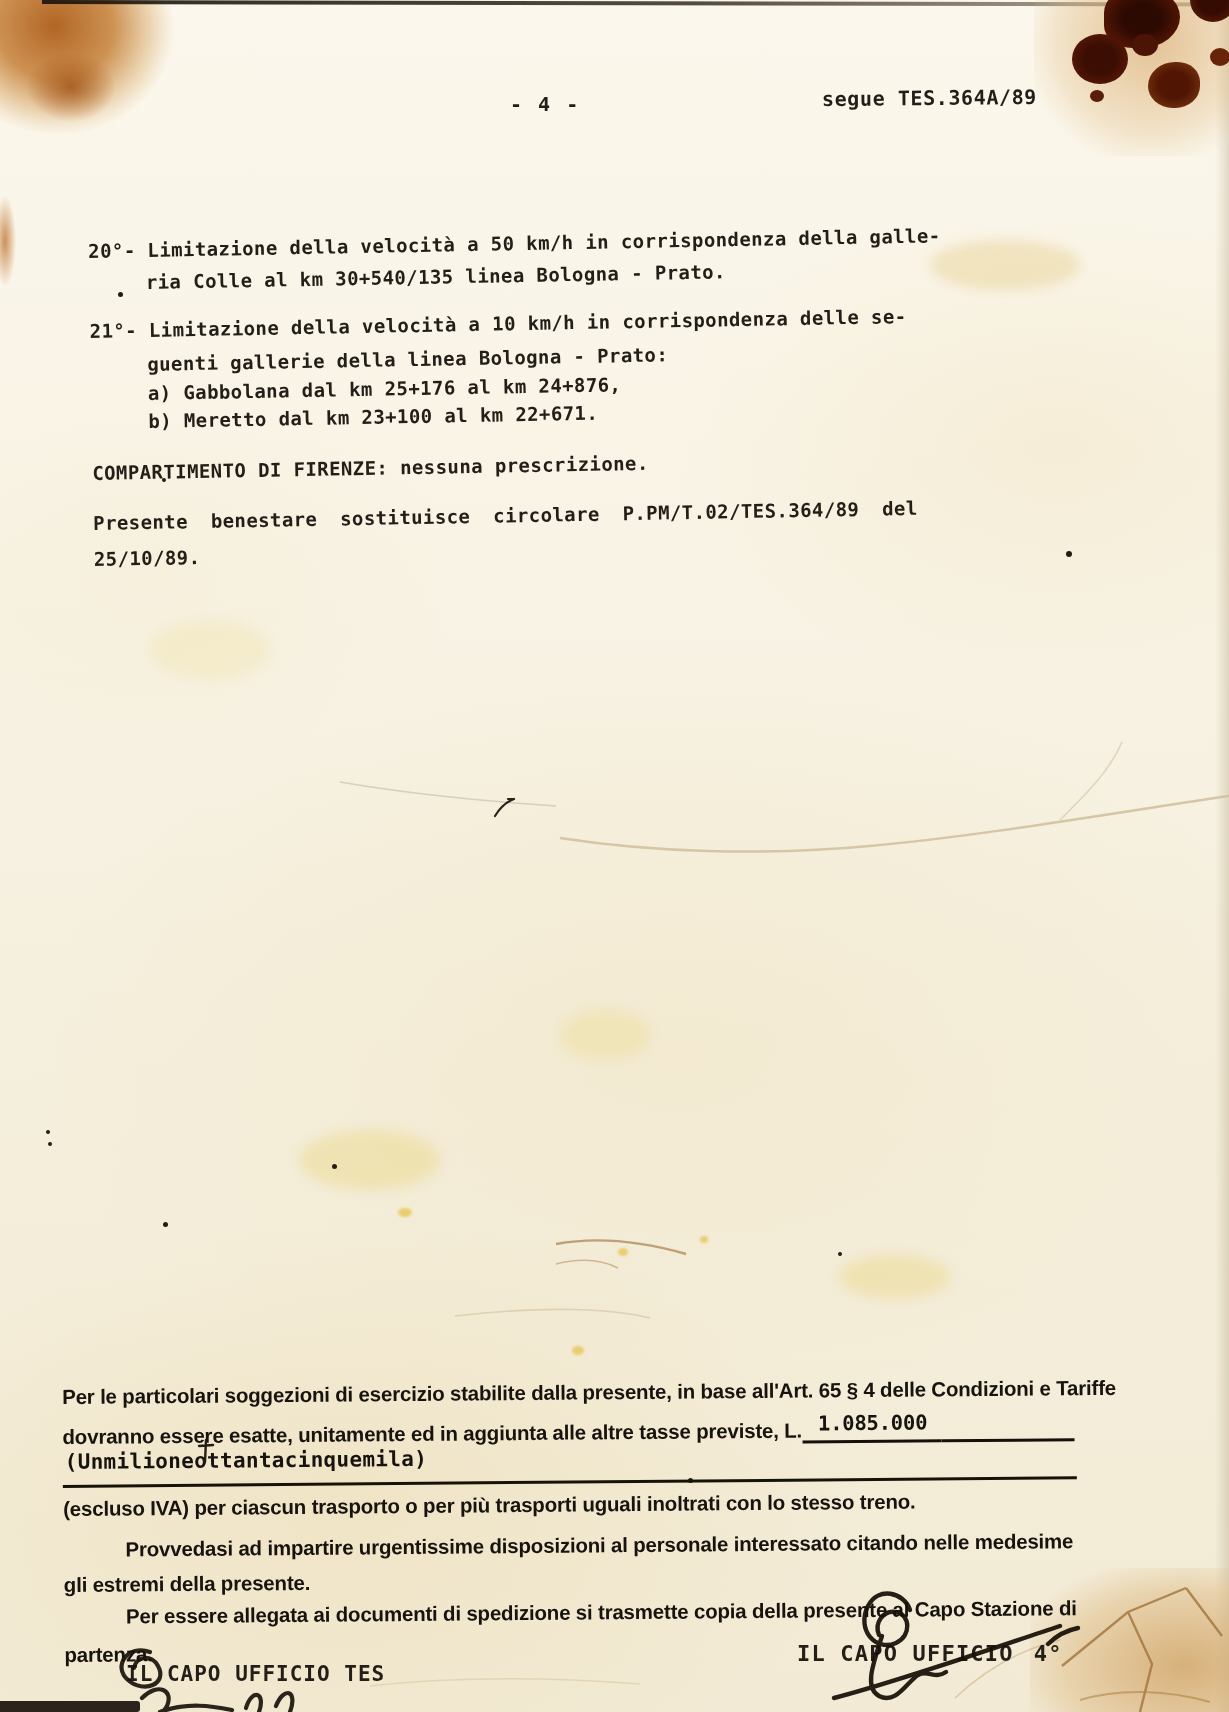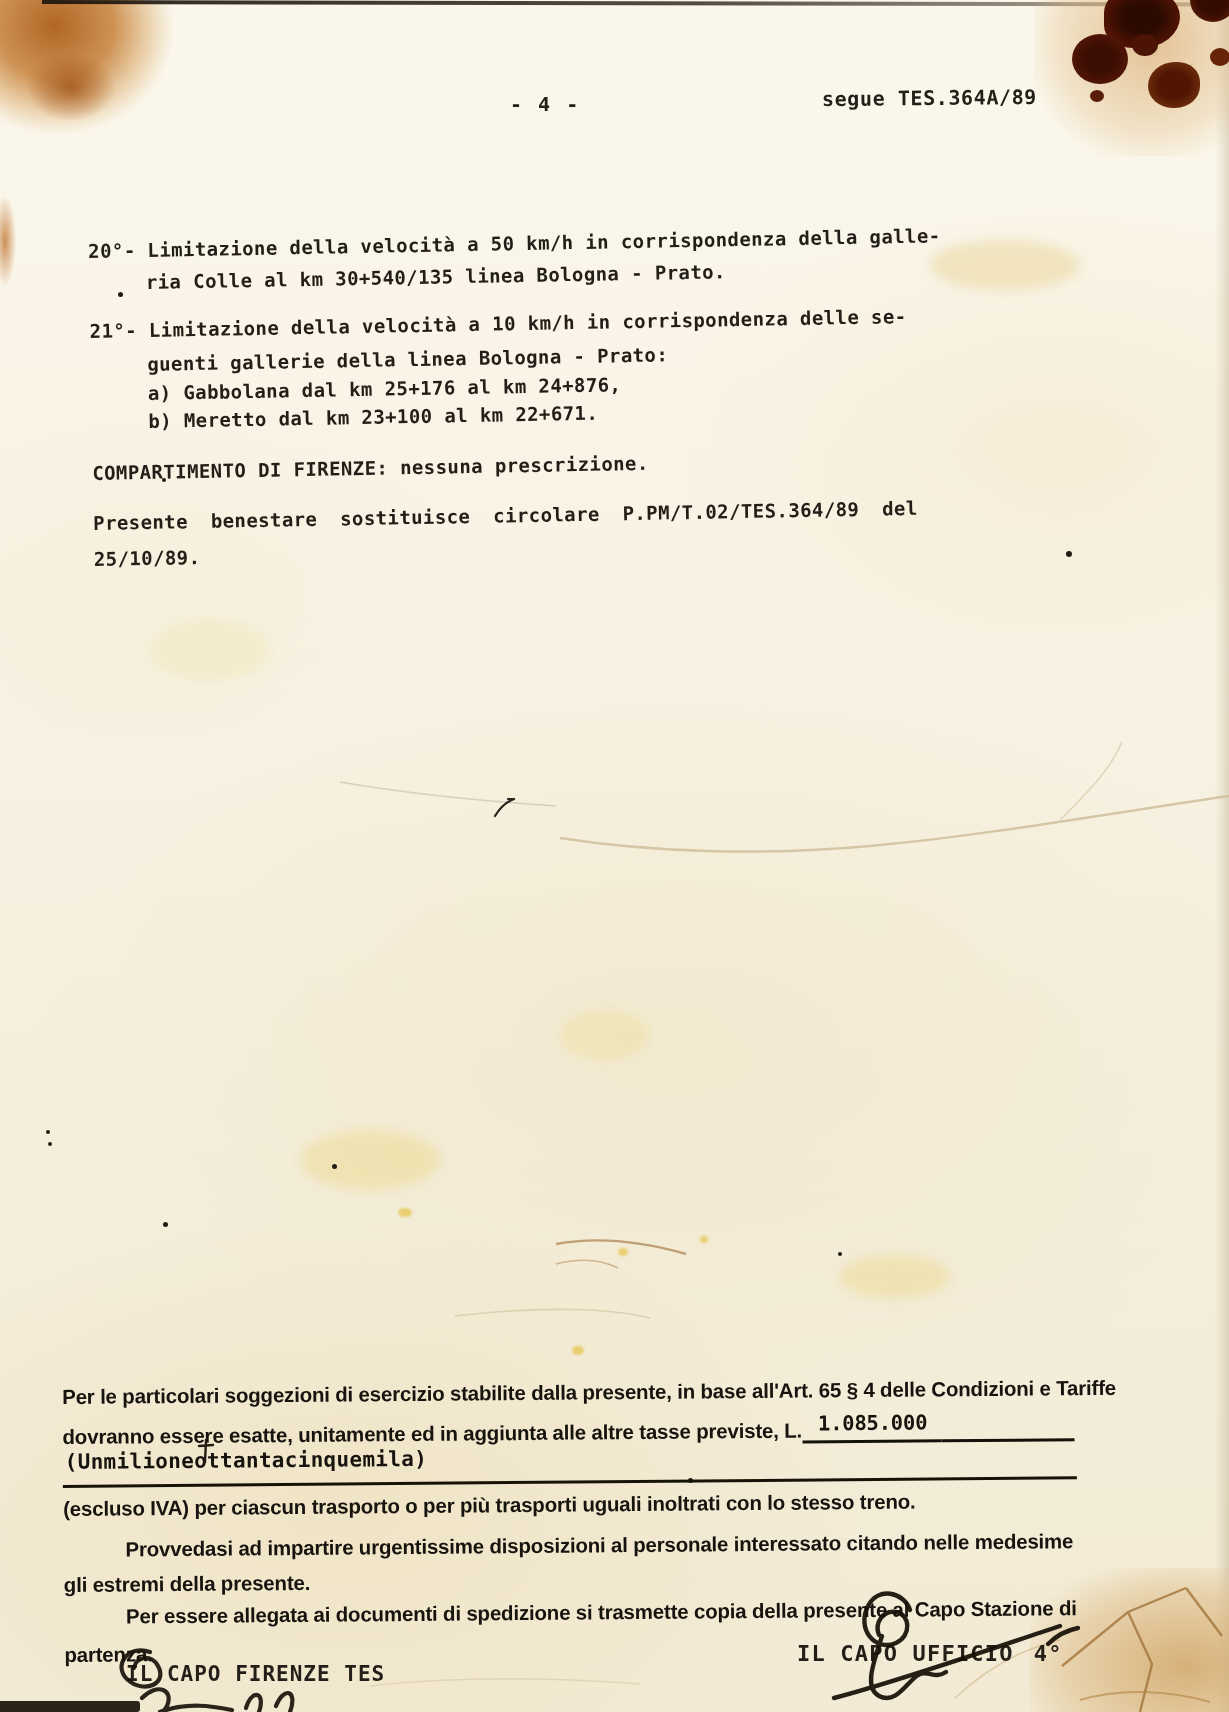--- a/index.html
+++ b/index.html
@@ -170,21 +170,21 @@
   </div>
   <svg class="overlay" style="left:812px;top:1586px;" width="275" height="126" viewBox="0 0 275 126">
     <g stroke="#171007" stroke-width="4.4" fill="none" stroke-linecap="round" opacity=".93">
       <path d="M98 24 C92 6 66 0 56 20 C44 44 64 66 84 57 C100 50 98 28 84 26 C71 24 62 37 67 49"></path>
       <path d="M70 50 C61 78 52 102 67 110 C84 119 95 96 106 89 C116 83 122 94 134 86"></path>
       <path d="M22 112 C84 96 170 66 248 40"></path>
       <path d="M236 58 C246 48 256 44 266 42"></path>
     </g>
   </svg>
 
-  <div class="mono sig-reparto">IL CAPO FIRENZE TES</div>
+  <div class="mono sig-reparto">IL CAPO UFFICIO TES</div>
   <svg class="overlay" style="left:104px;top:1640px;" width="310" height="72" viewBox="0 0 310 72">
     <g stroke="#1b140c" stroke-width="4.2" fill="none" stroke-linecap="round" opacity=".92">
       <path d="M46 12 C24 4 8 26 24 40 C40 54 64 44 54 26 C48 14 32 16 30 28"></path>
       <path d="M38 58 C54 42 70 50 63 66 C61 70 58 72 56 72"></path>
       <path d="M56 72 C84 62 108 66 128 70"></path>
       <path d="M142 68 C148 48 162 52 155 72"></path>
       <path d="M172 66 C180 46 194 50 186 72"></path>
     </g>
   </svg>
 

